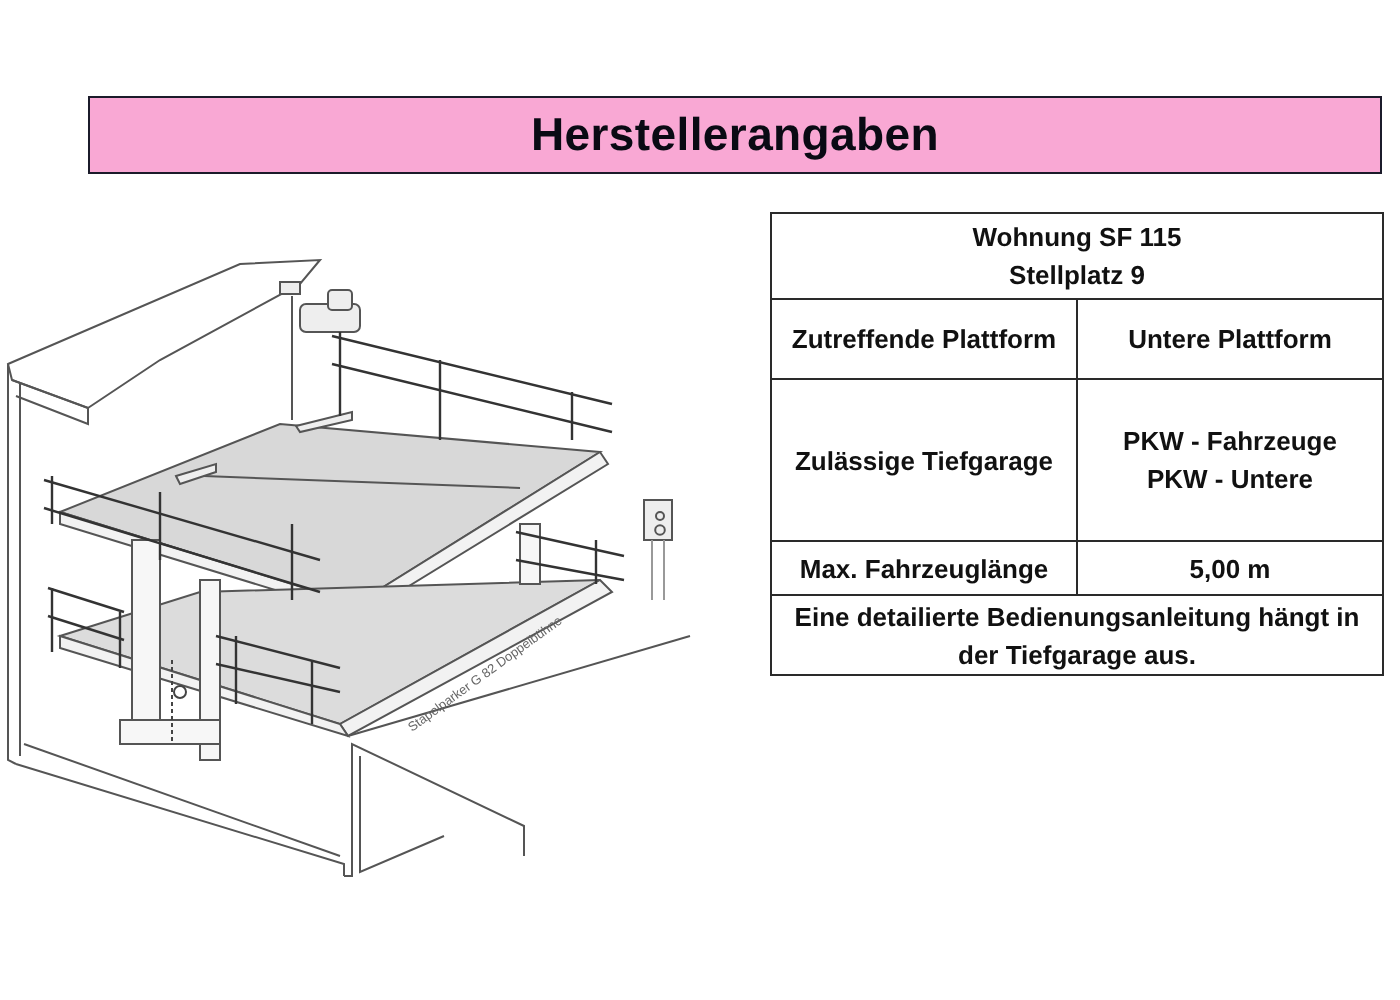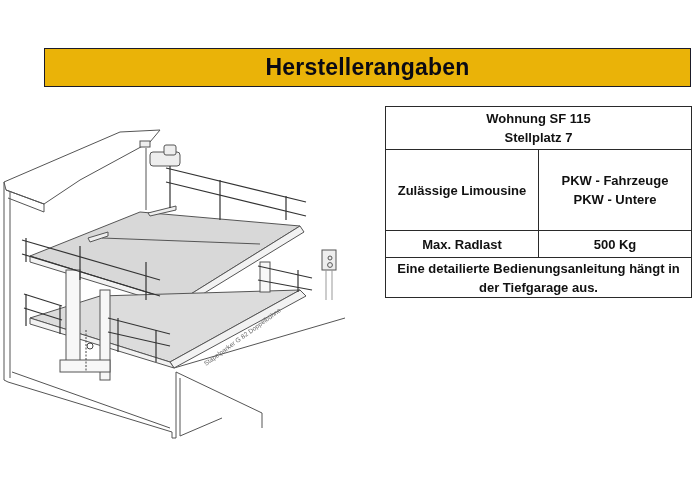--- a/index.html
+++ b/index.html
@@ -2,21 +2,21 @@
 <html><head>
   <meta charset="utf-8">
   <style>
     html, body { margin: 0; padding: 0; }
     body {
       width: 700px; height: 500px; background: #ffffff; position: relative; overflow: hidden;
       font-family: "Liberation Sans", "DejaVu Sans", sans-serif; color: #111;
     }
     .title-bar {
       position: absolute; left: 44px; top: 48px; width: 645px; height: 37px;
-      background: #eab308; border: 1.5px solid #1b1b2a;
+      background: #f9a8d4; border: 1.5px solid #1b1b2a;
       display: flex; align-items: center; justify-content: center;
     }
     .title-bar span { font-size: 23px; font-weight: bold; color: #0a0a14; letter-spacing: 0.2px; }
 
     .diagram { position: absolute; left: 0; top: 120px; width: 380px; height: 340px; }
 
     .spec-table {
       position: absolute; left: 385px; top: 106px; width: 306px;
       border-collapse: collapse; table-layout: fixed;
       font-size: 13px; font-weight: bold; color: #111;
@@ -123,33 +123,37 @@
 
 <table class="spec-table">
   <colgroup>
       <col class="c1">
       <col class="c2">
     </colgroup>
   <tbody>
     <tr class="r-head">
       <td colspan="2">
         <span class="block">Wohnung SF 115</span>
-        <span class="block">Stellplatz 7</span>
+        <span class="block">Stellplatz 9</span>
       </td>
     </tr>
+    <tr class="r-plat">
+      <td>Zutreffende Plattform</td>
+      <td>Untere Plattform</td>
+    </tr>
     <tr class="r-veh">
-      <td>Zulässige Limousine</td>
+      <td>Zulässige Tiefgarage</td>
       <td>
         <span class="block">PKW - Fahrzeuge</span>
         <span class="block">PKW - Untere</span>
       </td>
     </tr>
     <tr class="r-std">
-      <td>Max. Radlast</td>
-      <td>500 Kg</td>
+      <td>Max. Fahrzeuglänge</td>
+      <td>5,00 m</td>
     </tr>
     <tr class="r-foot">
       <td colspan="2">
         <span class="block">Eine detailierte Bedienungsanleitung hängt in</span>
         <span class="block">der Tiefgarage aus.</span>
       </td>
     </tr>
   </tbody>
 </table>
 

